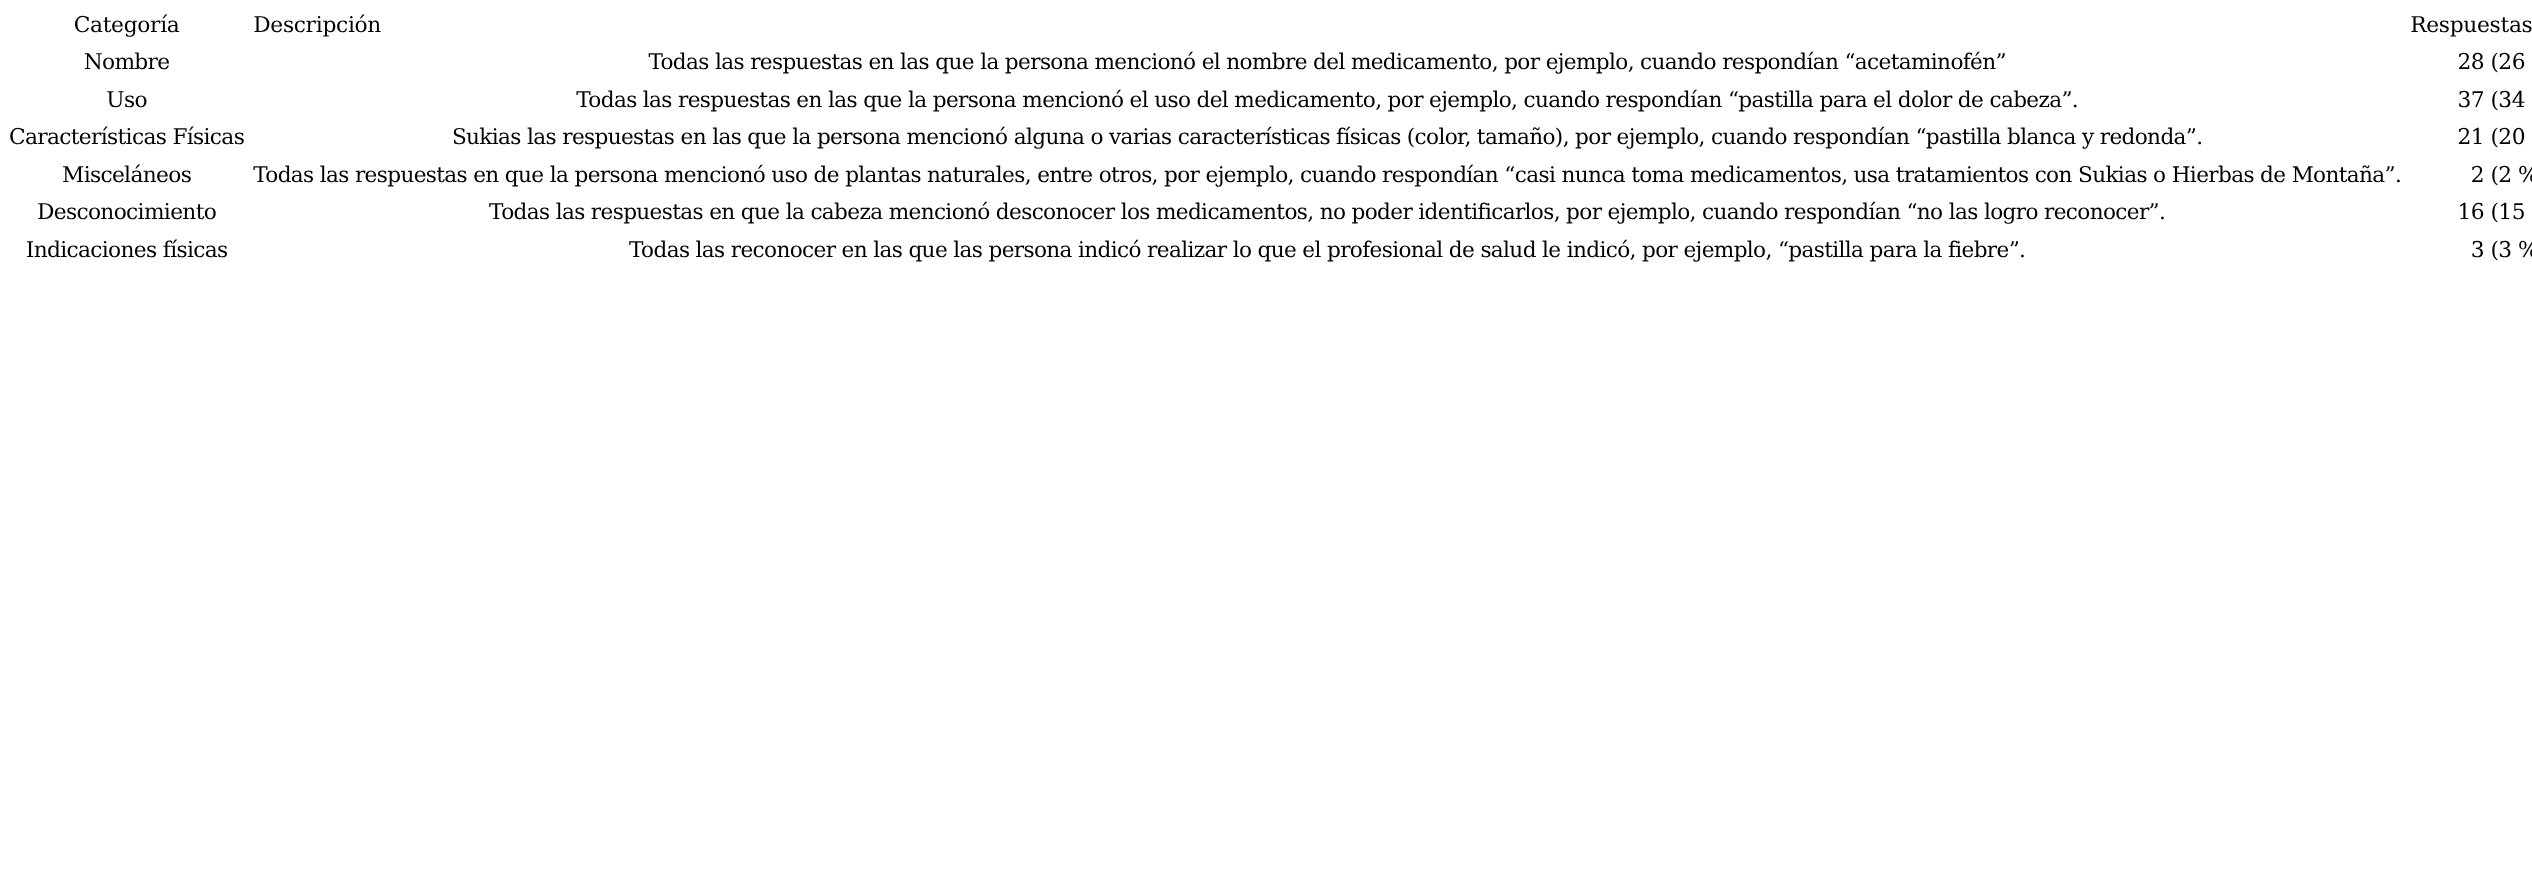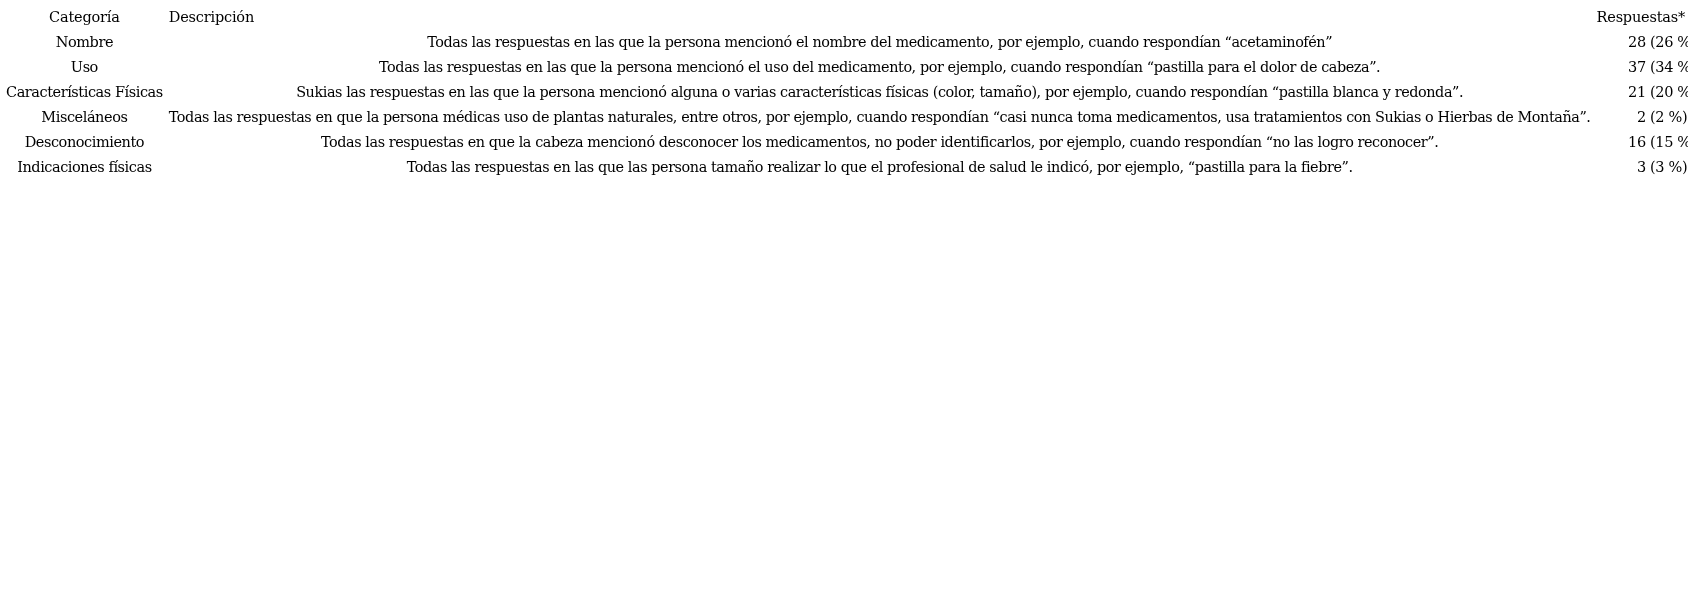--- a/index.html
+++ b/index.html
@@ -64,27 +64,27 @@
       <td class="col-desc">Todas las respuestas en las que la persona mencionó el uso del medicamento, por ejemplo, cuando respondían “pastilla para el dolor de cabeza”.</td>
       <td class="col-resp">37 (34 %)</td>
     </tr>
     <tr>
       <td class="col-cat">Características Físicas</td>
       <td class="col-desc">Sukias las respuestas en las que la persona mencionó alguna o varias características físicas (color, tamaño), por ejemplo, cuando respondían “pastilla blanca y redonda”.</td>
       <td class="col-resp">21 (20 %)</td>
     </tr>
     <tr>
       <td class="col-cat">Misceláneos</td>
-      <td class="col-desc">Todas las respuestas en que la persona médicas uso de plantas naturales, entre otros, por ejemplo, cuando respondían “casi nunca toma medicamentos, usa tratamientos con Sukias o Hierbas de Montaña”.</td>
+      <td class="col-desc">Todas las respuestas en que la persona mencionó uso de plantas naturales, entre otros, por ejemplo, cuando respondían “casi nunca toma medicamentos, usa tratamientos con Sukias o Hierbas de Montaña”.</td>
       <td class="col-resp">2 (2 %)</td>
     </tr>
     <tr>
       <td class="col-cat">Desconocimiento</td>
       <td class="col-desc">Todas las respuestas en que la cabeza mencionó desconocer los medicamentos, no poder identificarlos, por ejemplo, cuando respondían “no las logro reconocer”.</td>
       <td class="col-resp">16 (15 %)</td>
     </tr>
     <tr>
       <td class="col-cat">Indicaciones físicas</td>
-      <td class="col-desc">Todas las respuestas en las que las persona tamaño realizar lo que el profesional de salud le indicó, por ejemplo, “pastilla para la fiebre”.</td>
+      <td class="col-desc">Todas las reconocer en las que las persona indicó realizar lo que el profesional de salud le indicó, por ejemplo, “pastilla para la fiebre”.</td>
       <td class="col-resp">3 (3 %)</td>
     </tr>
   </tbody>
 </table>
 
 </body></html>

